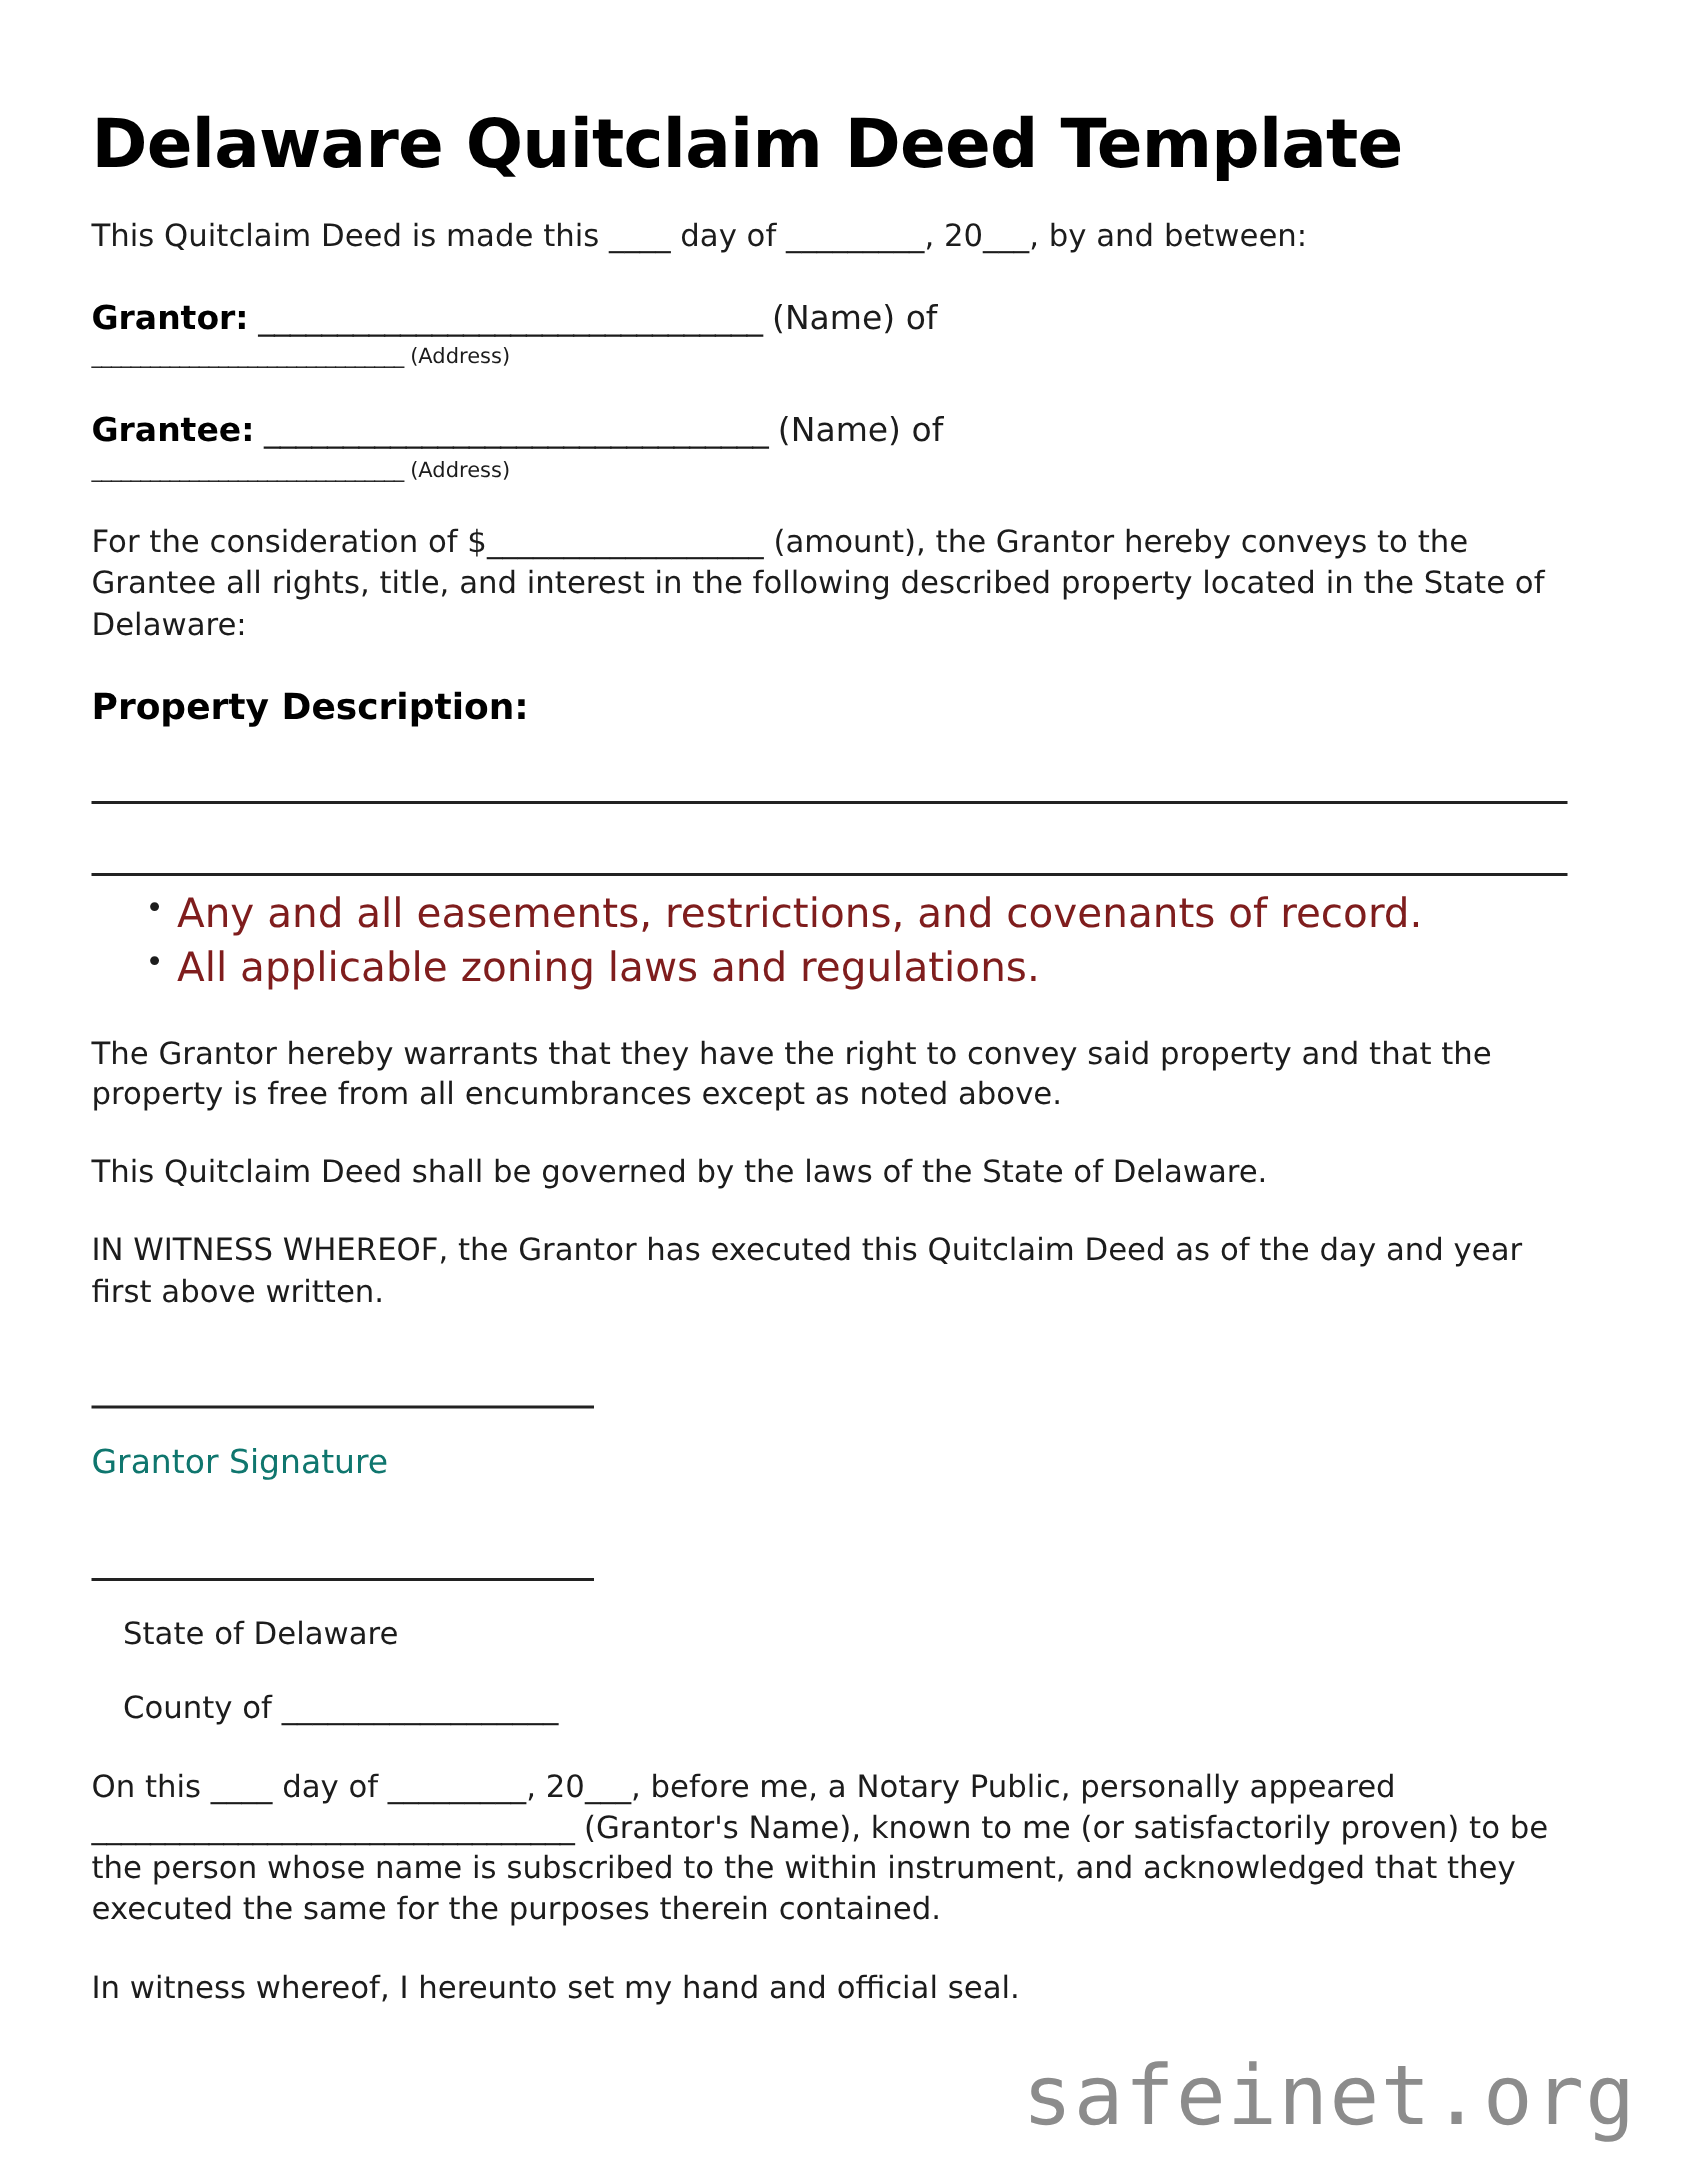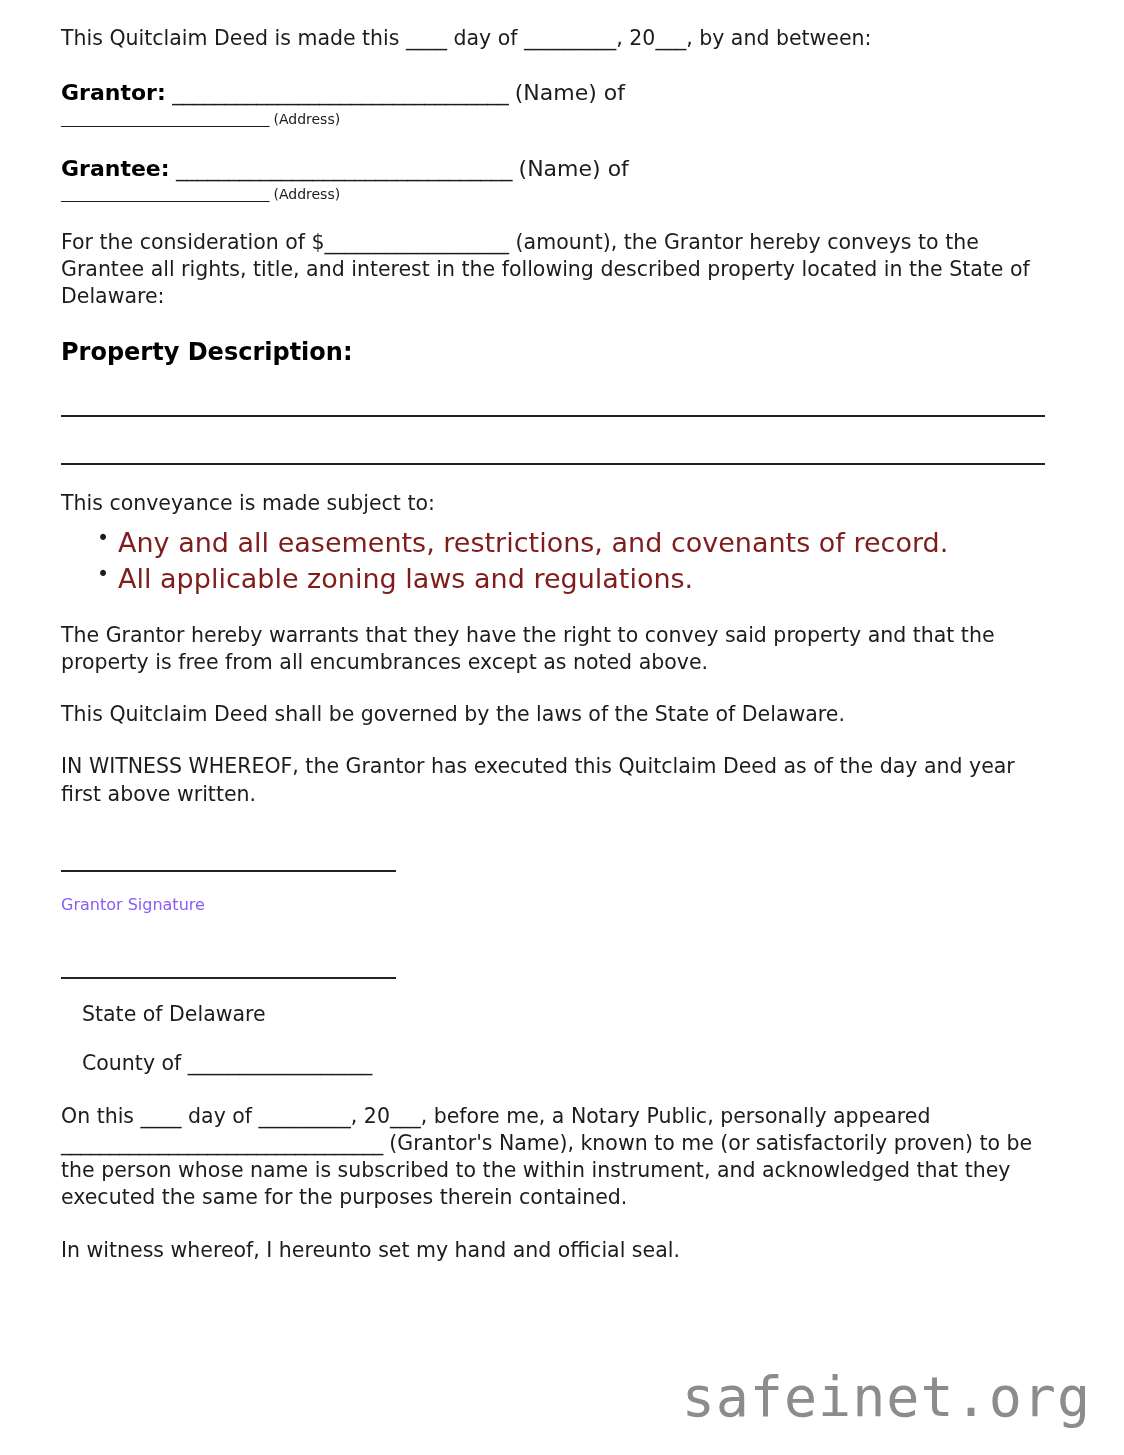--- a/index.html
+++ b/index.html
@@ -111,43 +111,44 @@
   }
   .sig-rule {
     width: 335px;
     height: 0;
     border-top: 2px solid #222222;
     margin: 0;
   }
   .sig-block-1 { padding-top: 62px; }
   .sig-block-2 { padding-top: 62px; }
   .sig-caption {
-    font-size: 16px;
+    font-size: 22px;
     line-height: 1.33;
     margin: 0;
     padding-top: 22px;
-    color: #8b5cf6;
+    color: #0f766e;
   }
   .watermark {
     position: absolute;
     right: 33px;
     bottom: 26px;
     font-family: "DejaVu Sans Mono", "Liberation Mono", monospace;
     font-size: 55px;
     letter-spacing: 1px;
     color: #8c8c8c;
     user-select: none;
   }
 </style>
 </head>
 <body>
 
 <div class="page">
   <div class="content">
 
+    <h1 class="doc-title">Delaware Quitclaim Deed Template</h1>
 
     <p class="para">This Quitclaim Deed is made this ____ day of _________, 20___, by and between:</p>
 
     <p class="party-line">
       <span class="party-label">Grantor:</span><span class="blank"> ________________________________ </span><span>(Name) of</span>
     </p>
     <p class="addr-row">
       <span class="blank">________________________________</span> <span>(Address)</span>
     </p>
 
@@ -160,21 +161,20 @@
 
     <p class="para">For the consideration of $__________________ (amount), the Grantor hereby conveys to the Grantee all rights, title, and interest in the following described property located in the State of Delaware:</p>
 
     <p class="section-head">Property Description:</p>
 
     <div class="rule-block">
       <div class="rule"></div>
       <div class="rule second"></div>
     </div>
 
-    <p class="para">This conveyance is made subject to:</p>
 
     <ul class="subject-list">
       <li>Any and all easements, restrictions, and covenants of record.</li>
       <li>All applicable zoning laws and regulations.</li>
     </ul>
 
     <p class="para">The Grantor hereby warrants that they have the right to convey said property and that the property is free from all encumbrances except as noted above.</p>
 
     <p class="para">This Quitclaim Deed shall be governed by the laws of the State of Delaware.</p>
 

